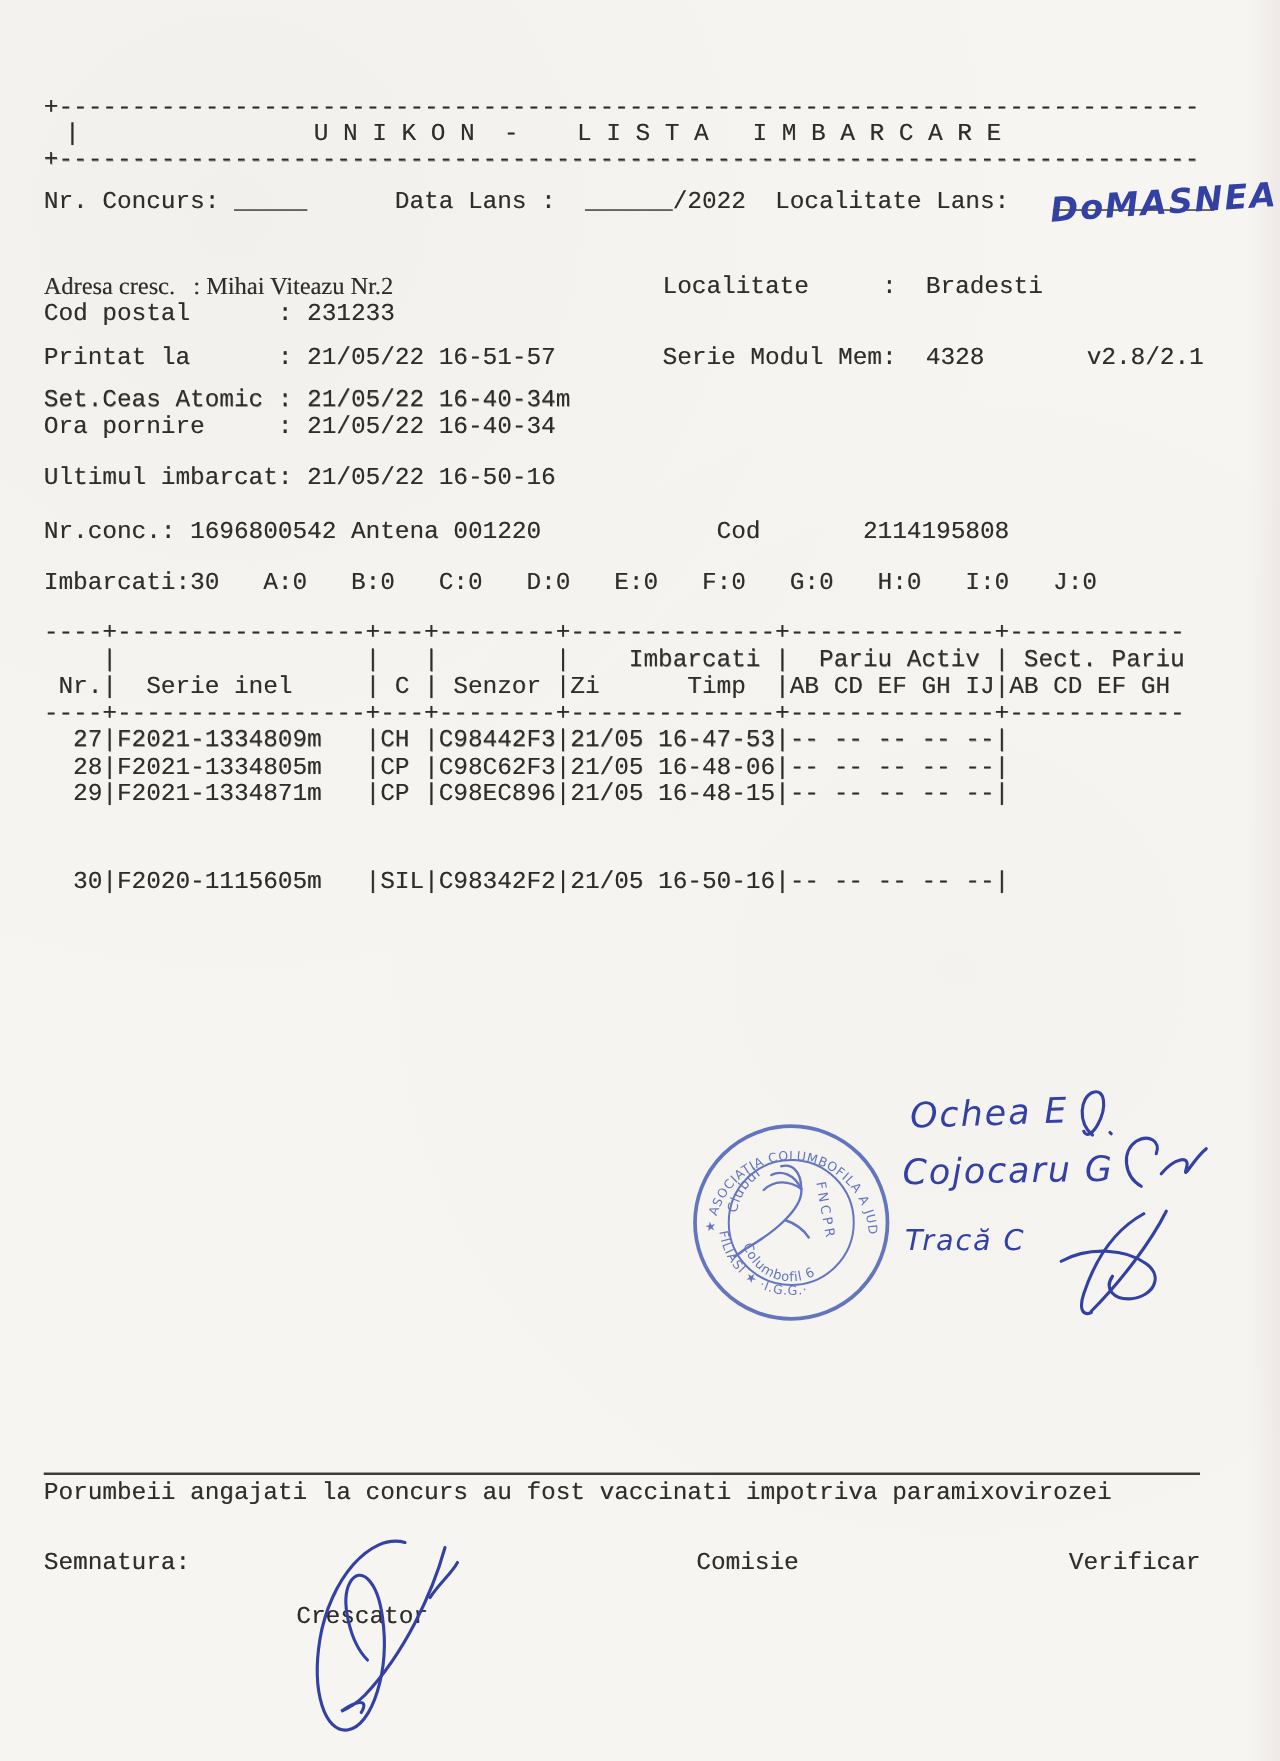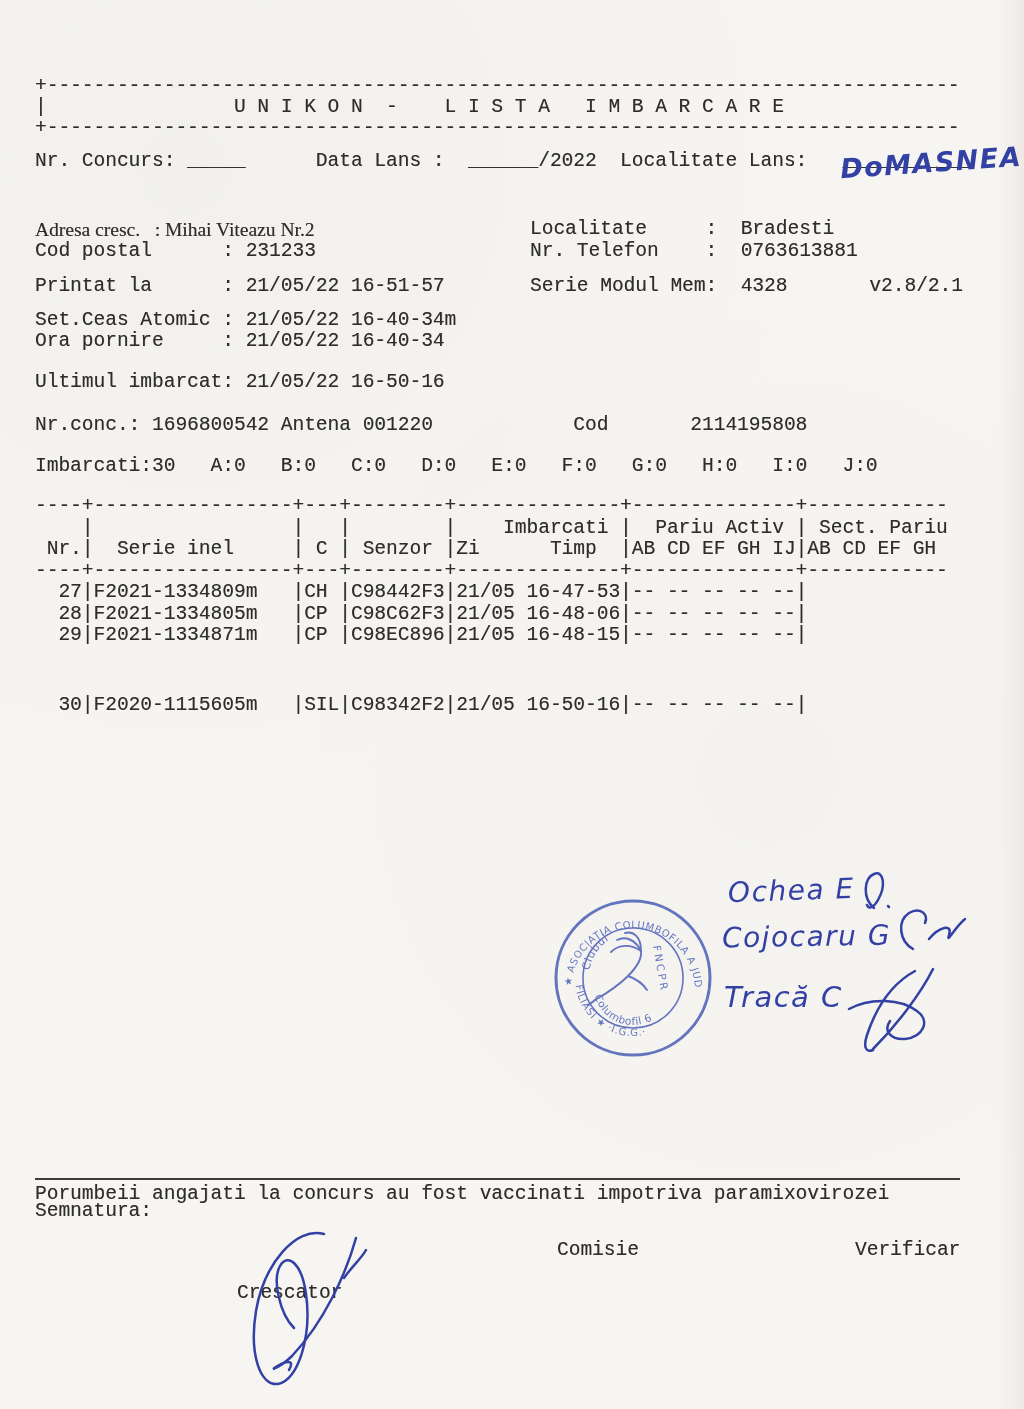--- a/index.html
+++ b/index.html
@@ -27,29 +27,28 @@
   svg.ink path { stroke:#3340a4; stroke-width:2.5; fill:none; stroke-linecap:round; }
   .stamp text { fill:#4056b2; font-family:"DejaVu Sans",sans-serif; }
   .stamp path.draw { stroke:#4056b2; stroke-width:1.9; fill:none; stroke-linecap:round; }
 </style>
 </head>
 <body>
 
 <div class="page">
 
   <div class="line" style="left:35px; top:76px;">+------------------------------------------------------------------------------</div>
-  <div class="line" style="left:35px; top:97px;">|                U N I K O N  -    L I S T A   I M B A R C A R E</div>
+  <div class="line" style="left:52px; top:97px;">|                U N I K O N  -    L I S T A   I M B A R C A R E</div>
   <div class="line" style="left:35px; top:118px;">+------------------------------------------------------------------------------</div>
 
   <div class="line" style="left:35px; top:151px;">Nr. Concurs: _____      Data Lans :  ______/2022  Localitate Lans:   ___________</div>
 
   <div class="line" style="left:35px;  top:219px;font-family:Liberation Serif, serif;">Adresa cresc.   : Mihai Viteazu Nr.2</div>
   <div class="line" style="left:35px;  top:241px;">Cod postal      : 231233</div>
   <div class="line" style="left:530px; top:219px;">Localitate     :  Bradesti</div>
-  <div class="line" style="left:530px; top:241px;">Nr. Telefon    :  0763613881</div>
 
   <div class="line" style="left:35px;  top:276px;">Printat la      : 21/05/22 16-51-57</div>
   <div class="line" style="left:530px; top:276px;">Serie Modul Mem:  4328       v2.8/2.1</div>
 
   <div class="line" style="left:35px; top:310px;">Set.Ceas Atomic : 21/05/22 16-40-34m</div>
   <div class="line" style="left:35px; top:331px;">Ora pornire     : 21/05/22 16-40-34</div>
   <div class="line" style="left:35px; top:372px;">Ultimul imbarcat: 21/05/22 16-50-16</div>
   <div class="line" style="left:35px; top:415px;text-align:right;">Nr.conc.: 1696800542 Antena 001220            Cod       2114195808</div>
   <div class="line" style="left:35px; top:456px;">Imbarcati:30   A:0   B:0   C:0   D:0   E:0   F:0   G:0   H:0   I:0   J:0</div>
 
@@ -91,40 +90,40 @@
       <path class="draw" d="M46,106 L38,112 L45,107"></path>
       <path class="draw" d="M92,57 C82,50 70,50 62,58"></path>
       <path class="draw" d="M92,57 C86,45 76,42 68,46"></path>
       <path class="draw" d="M92,57 C92,42 84,37 76,39"></path>
       <path class="draw" d="M79,82 C88,85 94,90 98,96"></path>
     </g>
   </svg>
 
   <div class="hand" style="left:728px; top:874px; font-size:28px; transform:rotate(-2deg);">Ochea E</div>
   <div class="hand" style="left:722px; top:920px; font-size:28px; transform:rotate(-1deg);">Cojocaru G</div>
-  <div class="hand" style="left:724px; top:980px; font-size:29px;">Tracă C</div>
+  <div class="hand" style="left:724px; top:980px; font-size:23px;">Tracă C</div>
 
   <svg class="ink" style="position:absolute; left:858px; top:866px; width:60px; height:52px;" viewBox="0 0 60 52">
     <path d="M16,42 C4,32 6,12 16,8 C26,4 28,20 20,34 C16,41 11,44 9,39"></path>
     <path d="M30,40 L31,41"></path>
   </svg>
   <svg class="ink" style="position:absolute; left:895px; top:903px; width:78px; height:58px;" viewBox="0 0 78 58">
     <path d="M18,46 C4,38 2,18 14,10 C24,4 34,10 30,20"></path>
     <path d="M34,36 C44,24 58,20 54,32 C51,42 60,24 70,16"></path>
   </svg>
   <svg class="ink" style="position:absolute; left:835px; top:963px; width:115px; height:97px;" viewBox="0 0 115 97">
     <path d="M80,8 C58,20 42,42 32,72 C28,84 31,90 38,87"></path>
     <path d="M14,46 C36,34 66,36 82,48 C96,58 88,74 70,76 C56,77 48,68 55,58"></path>
     <path d="M98,6 C86,30 62,62 38,86"></path>
   </svg>
 
   <div class="rule" style="left:35px; top:1178px; width:925px; height:2px;"></div>
   <div class="line" style="left:35px; top:1184px;">Porumbeii angajati la concurs au fost vaccinati impotriva paramixovirozei</div>
 
-  <div class="line" style="left:35px;  top:1201px;">Semnatura:</div>
+  <div class="line" style="left:35px;  top:1240px;">Semnatura:</div>
   <div class="line" style="left:237px; top:1283px;">Crescator</div>
   <div class="line" style="left:557px; top:1240px;">Comisie</div>
   <div class="line" style="left:855px; top:1240px;">Verificar</div>
 
   <svg class="ink" style="position:absolute; left:226px; top:1216px; width:180px; height:190px;" viewBox="0 0 180 190">
     <path d="M98,18 C70,10 38,48 30,95 C23,138 34,170 52,168 C72,165 86,120 80,78 C76,48 62,36 54,50 C46,64 54,98 68,112"></path>
     <path d="M130,22 C120,58 98,106 66,140 C60,146 52,151 47,153 C58,145 70,142 63,154"></path>
     <path d="M118,62 C127,49 135,43 140,34"></path>
   </svg>
 

